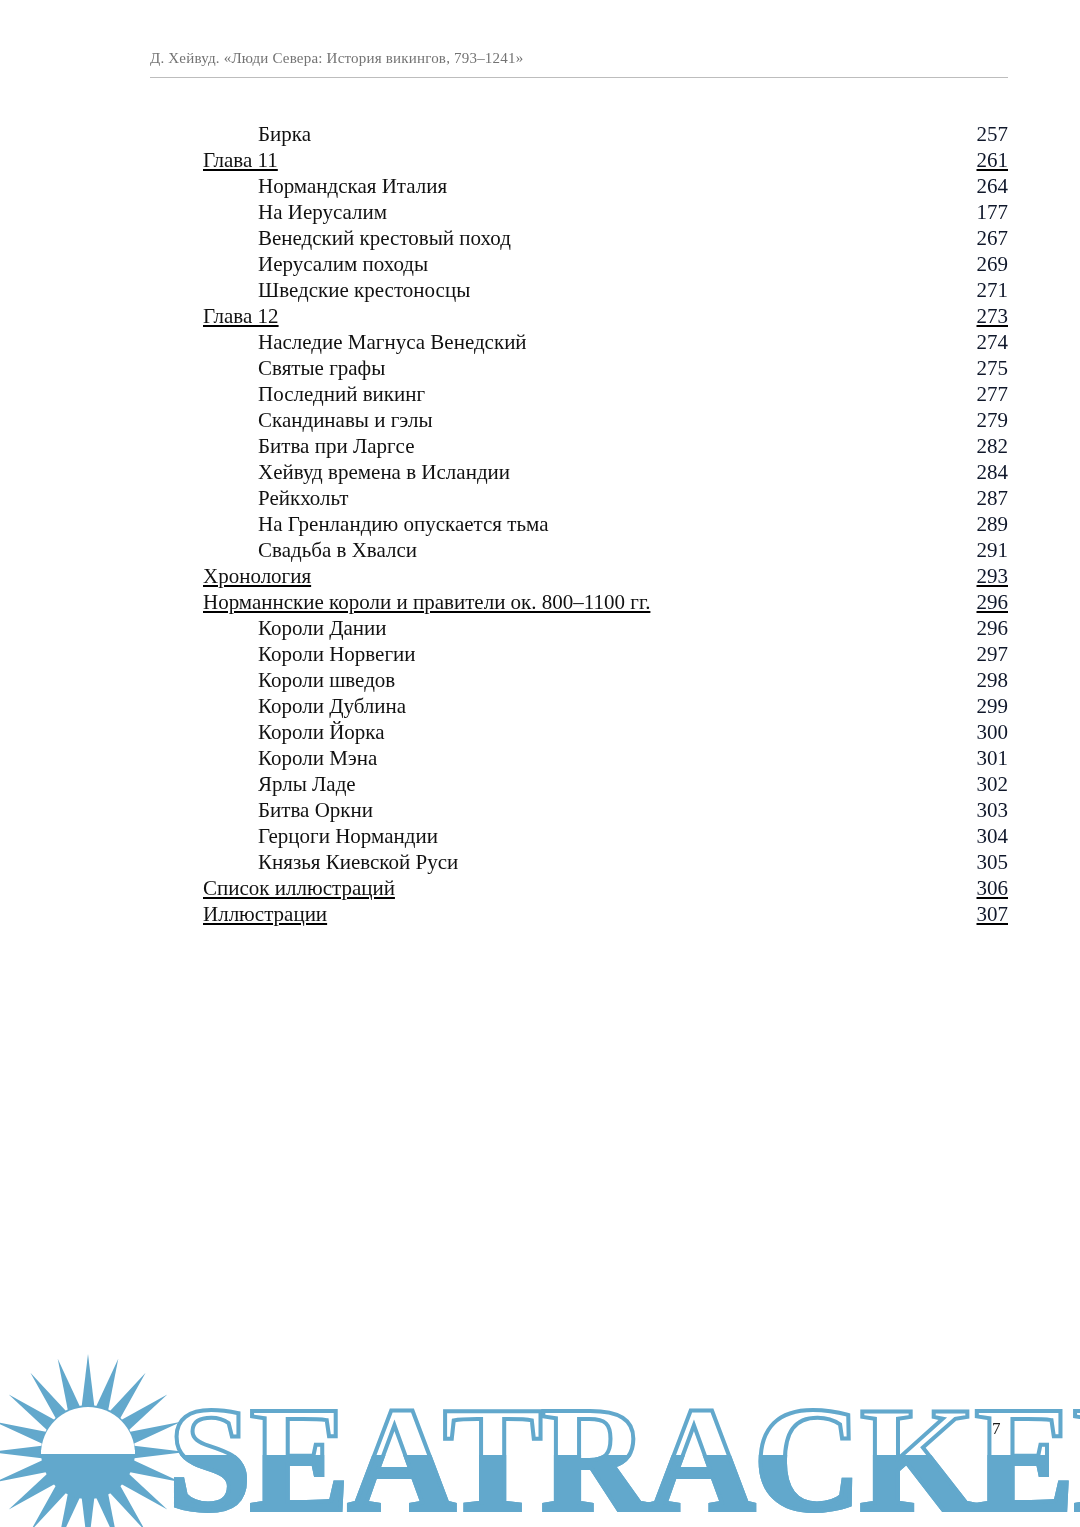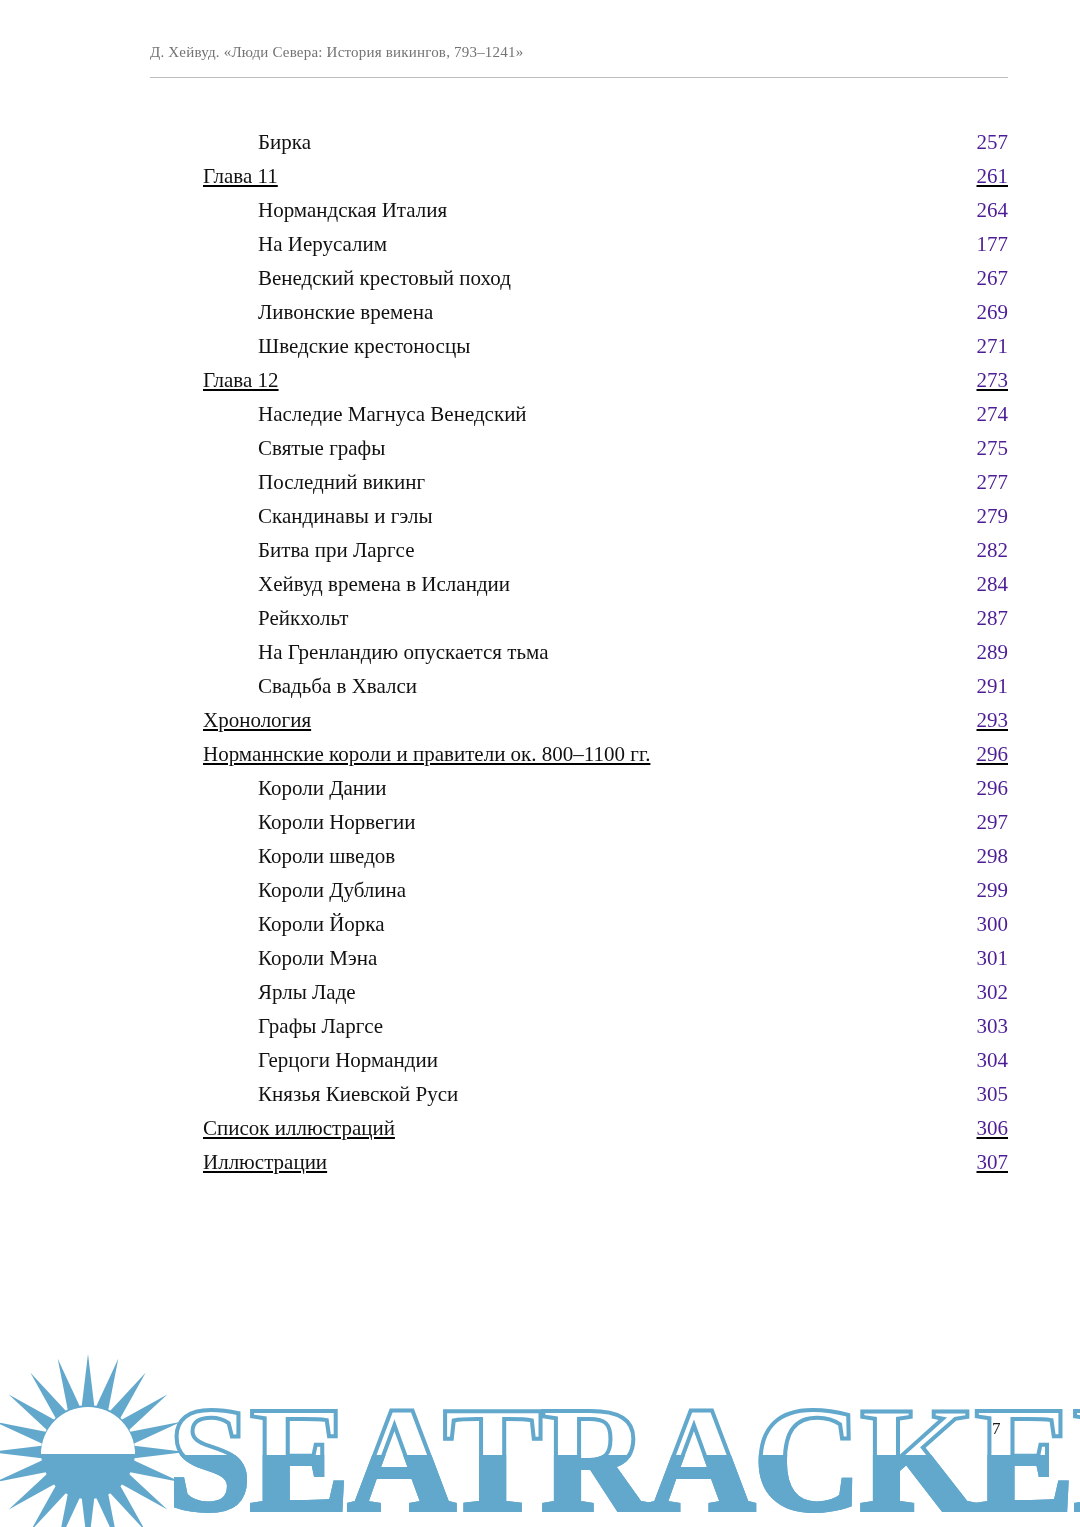--- a/index.html
+++ b/index.html
@@ -14,21 +14,21 @@
     position: relative;
     overflow: hidden;
     font-family: "Liberation Serif", "DejaVu Serif", serif;
     color: #000000;
   }
 
   
   .page-header {
     position: absolute;
     left: 150px;
-    top: 42px;
+    top: 48px;
     width: 858px;
   }
   .page-header-text {
     font-family: "Liberation Serif", "DejaVu Serif", serif;
     font-size: 15px;
     color: #737373;
     letter-spacing: 0.2px;
     white-space: nowrap;
     display: block;
     line-height: 20px;
@@ -48,35 +48,34 @@
     left: 203px;
     top: 121px;
     width: 805px;
   }
   .toc-row {
     display: flex;
     align-items: flex-end;
     height: 26px;
     line-height: 26px;
     white-space: nowrap;
-    margin-top: 8px;
   }
   .toc-title {
     font-size: 21px;
     font-family: "Liberation Serif", "DejaVu Serif", serif;
     color: #111111;
     flex: 0 0 auto;
   }
   .toc-filler {
     flex: 1 1 auto;
   }
   .toc-page {
     font-size: 21px;
     font-family: "Liberation Serif", "DejaVu Serif", serif;
-    color: #4c1d95;
+    color: #0f172a;
     flex: 0 0 auto;
     text-align: right;
     min-width: 42px;
   }
   .lvl-1 { padding-left: 0px; text-decoration: underline; }
   .lvl-2 { padding-left: 55px; }
 
   
   .folio {
     position: absolute;
@@ -136,21 +135,21 @@
       <span class="toc-title">На Иерусалим</span>
       <span class="toc-filler"></span>
       <span class="toc-page">177</span>
     </div>
     <div class="toc-row lvl-2">
       <span class="toc-title">Венедский крестовый поход</span>
       <span class="toc-filler"></span>
       <span class="toc-page">267</span>
     </div>
     <div class="toc-row lvl-2">
-      <span class="toc-title">Ливонские времена</span>
+      <span class="toc-title">Иерусалим походы</span>
       <span class="toc-filler"></span>
       <span class="toc-page">269</span>
     </div>
     <div class="toc-row lvl-2">
       <span class="toc-title">Шведские крестоносцы</span>
       <span class="toc-filler"></span>
       <span class="toc-page">271</span>
     </div>
     <div class="toc-row lvl-1">
       <span class="toc-title">Глава 12</span>
@@ -241,21 +240,21 @@
       <span class="toc-title">Короли Мэна</span>
       <span class="toc-filler"></span>
       <span class="toc-page">301</span>
     </div>
     <div class="toc-row lvl-2">
       <span class="toc-title">Ярлы Ладе</span>
       <span class="toc-filler"></span>
       <span class="toc-page">302</span>
     </div>
     <div class="toc-row lvl-2">
-      <span class="toc-title">Графы Ларгсе</span>
+      <span class="toc-title">Битва Оркни</span>
       <span class="toc-filler"></span>
       <span class="toc-page">303</span>
     </div>
     <div class="toc-row lvl-2">
       <span class="toc-title">Герцоги Нормандии</span>
       <span class="toc-filler"></span>
       <span class="toc-page">304</span>
     </div>
     <div class="toc-row lvl-2">
       <span class="toc-title">Князья Киевской Руси</span>

